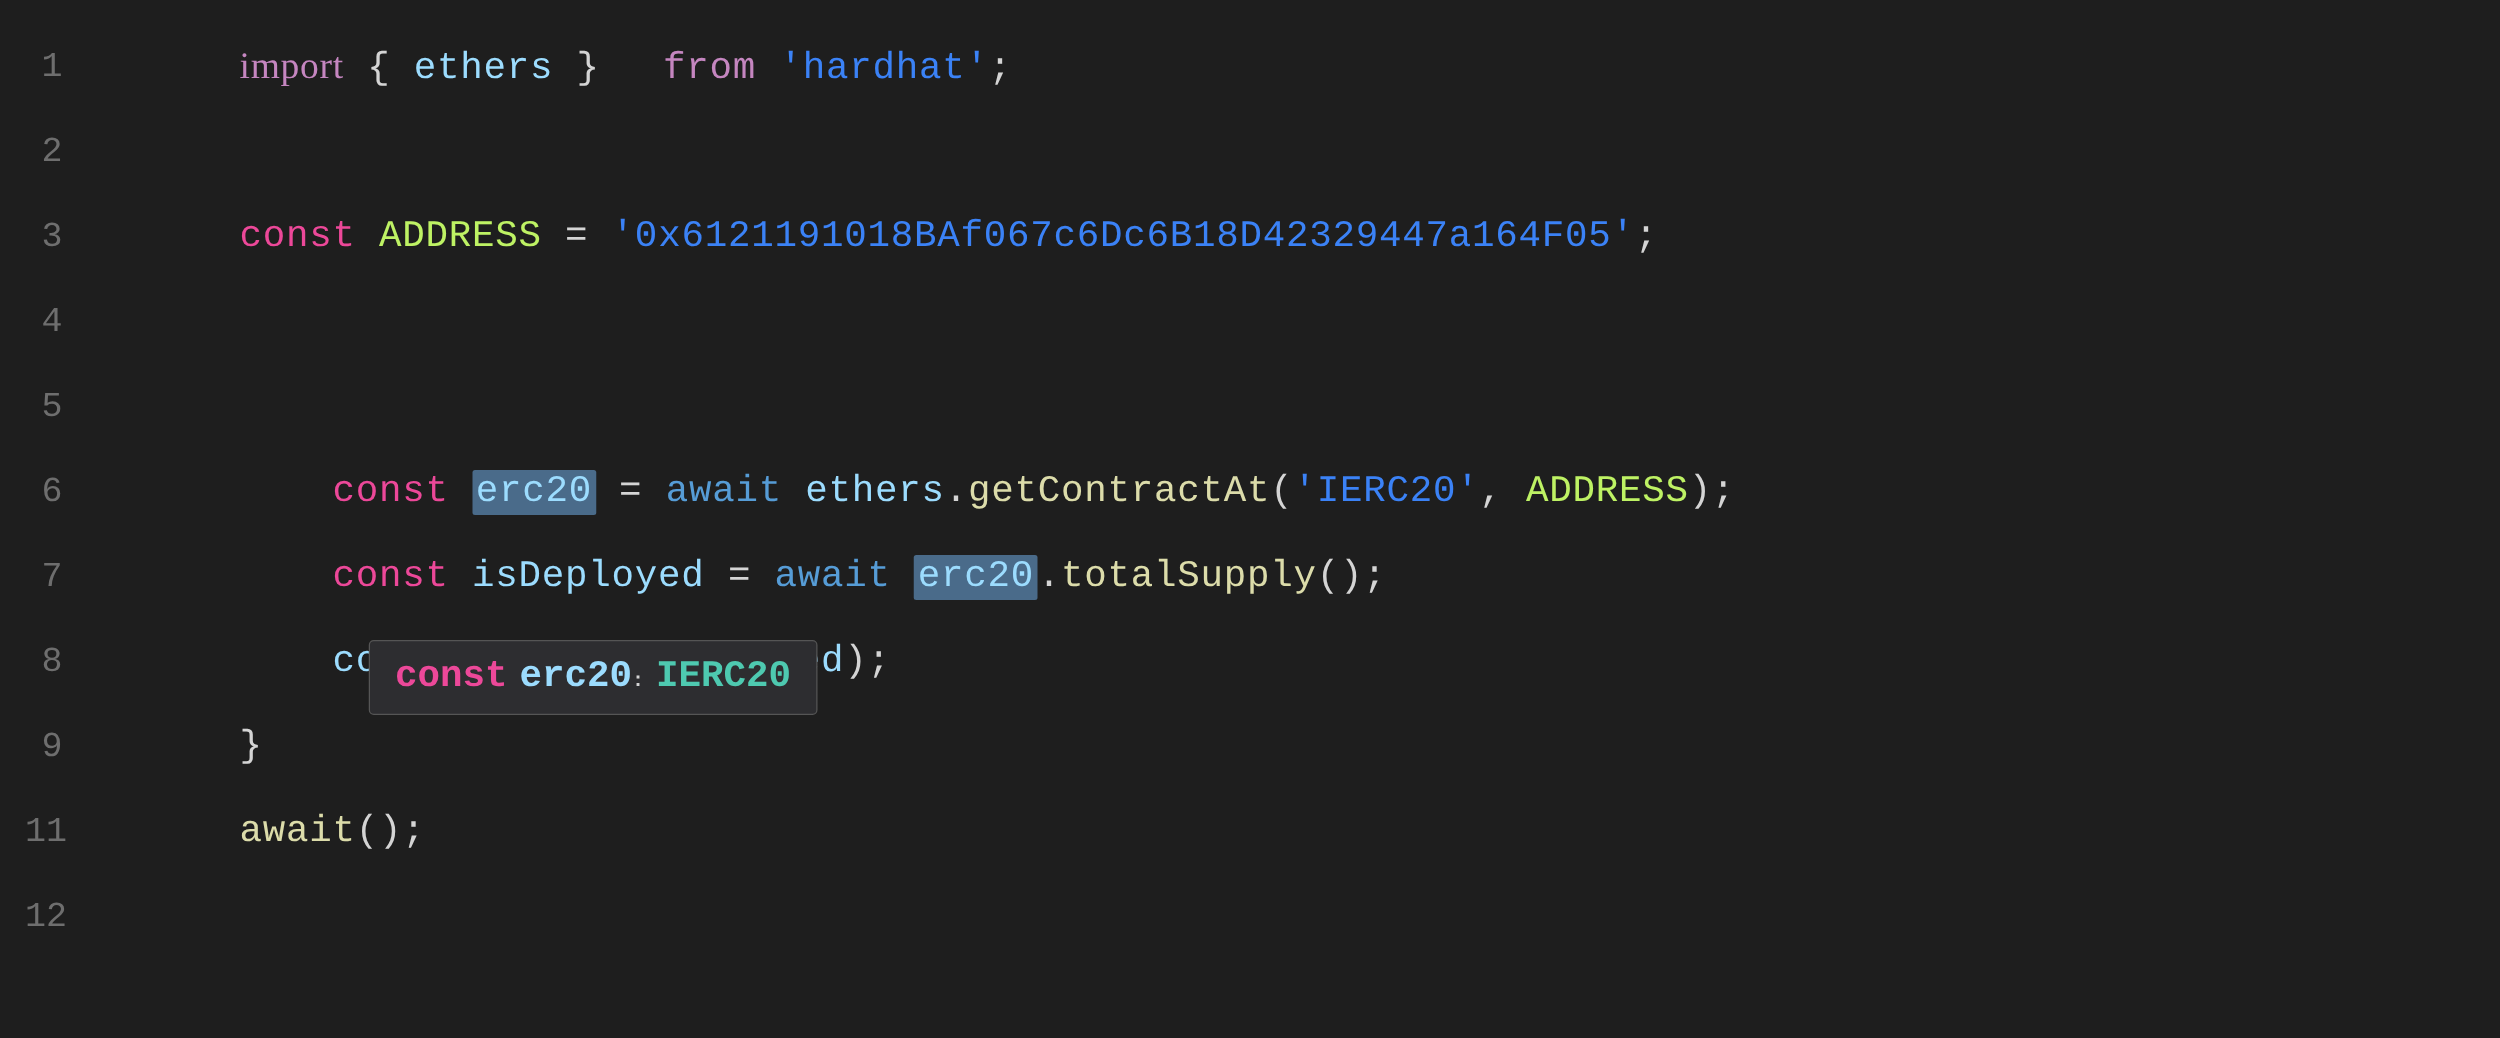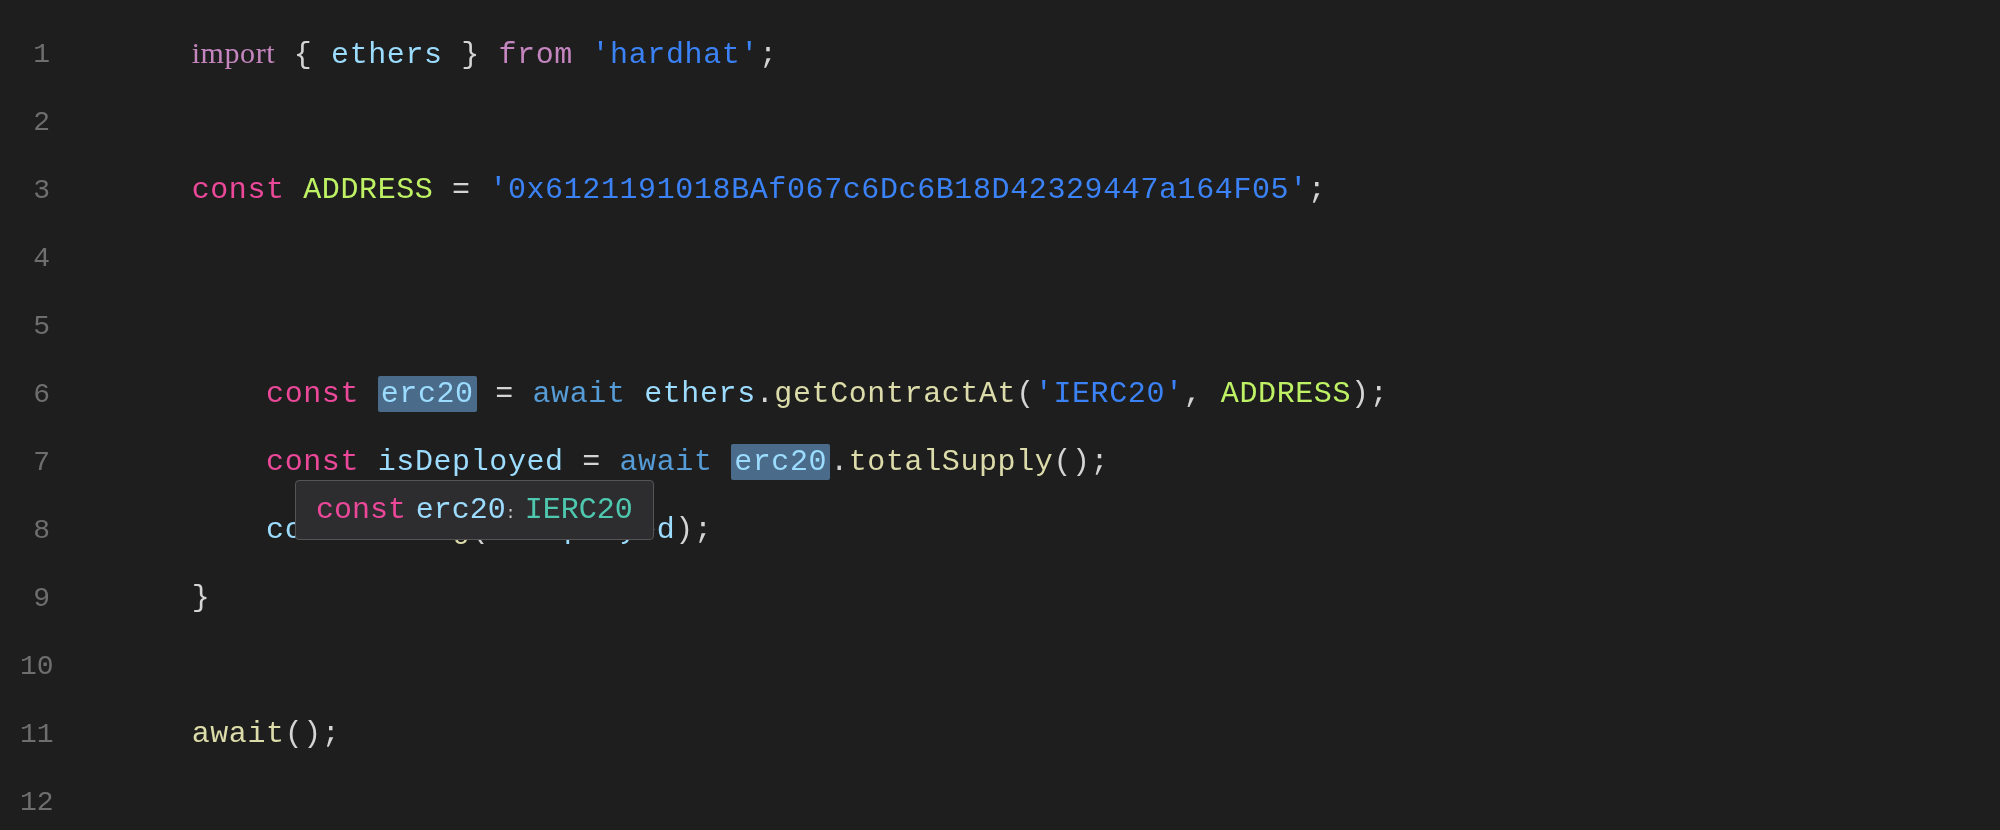--- a/index.html
+++ b/index.html
@@ -43,45 +43,46 @@
     }
 
     .code-content {
       font-size: 30px;
       white-space: pre;
       letter-spacing: 0.02em;
     }
 
     
     .kw-import { color: #c586c0; font-family: Liberation Serif, serif; }
-    .kw-from { color: #c586c0; }
+    .kw-from { color: #c586c0; margin-left: 32px; }
     .kw-const { color: #ec4899; }
     .kw-async { color: #569cd6; }
     .kw-function { color: #569cd6; }
     .kw-await { color: #569cd6; }
     .identifier { color: #9cdcfe; }
     .identifier-highlight { color: #9cdcfe; background-color: #4a6b8a; padding: 1px 3px; border-radius: 2px; }
     .string { color: #3b82f6; }
     .plain { color: #d4d4d4; }
     .method { color: #dcdcaa; text-align: center; }
     .type { color: #4ec9b0; }
     .address-const { color: #bef264; }
     .console-obj { color: #9cdcfe; }
 
     
     .tooltip-popup {
       position: absolute;
-      top: 188px;
+      top: 220px;
       left: 295px;
       background-color: #2d2d30;
       border: 1px solid #555555;
       padding: 12px 20px;
       border-radius: 4px;
       z-index: 10;
       white-space: nowrap;
+      font-weight: bold;
     }
 
     .tooltip-popup .kw-const {
       font-size: 30px;
     }
 
     .tooltip-popup .identifier {
       font-size: 30px;
     }
 
@@ -147,24 +148,20 @@
     </span>
   </div>
 
   <div class="code-line">
     <span class="line-number">9</span>
     <span class="code-content">
       <span class="plain">}</span>
     </span>
   </div>
 
-  <div class="code-line">
-    <span class="line-number">10</span>
-    <span class="code-content"></span>
-  </div>
 
   <div class="code-line">
     <span class="line-number">11</span>
     <span class="code-content">
       <span class="method">await</span><span class="plain">();</span>
     </span>
   </div>
 
   <div class="code-line">
     <span class="line-number">12</span>

